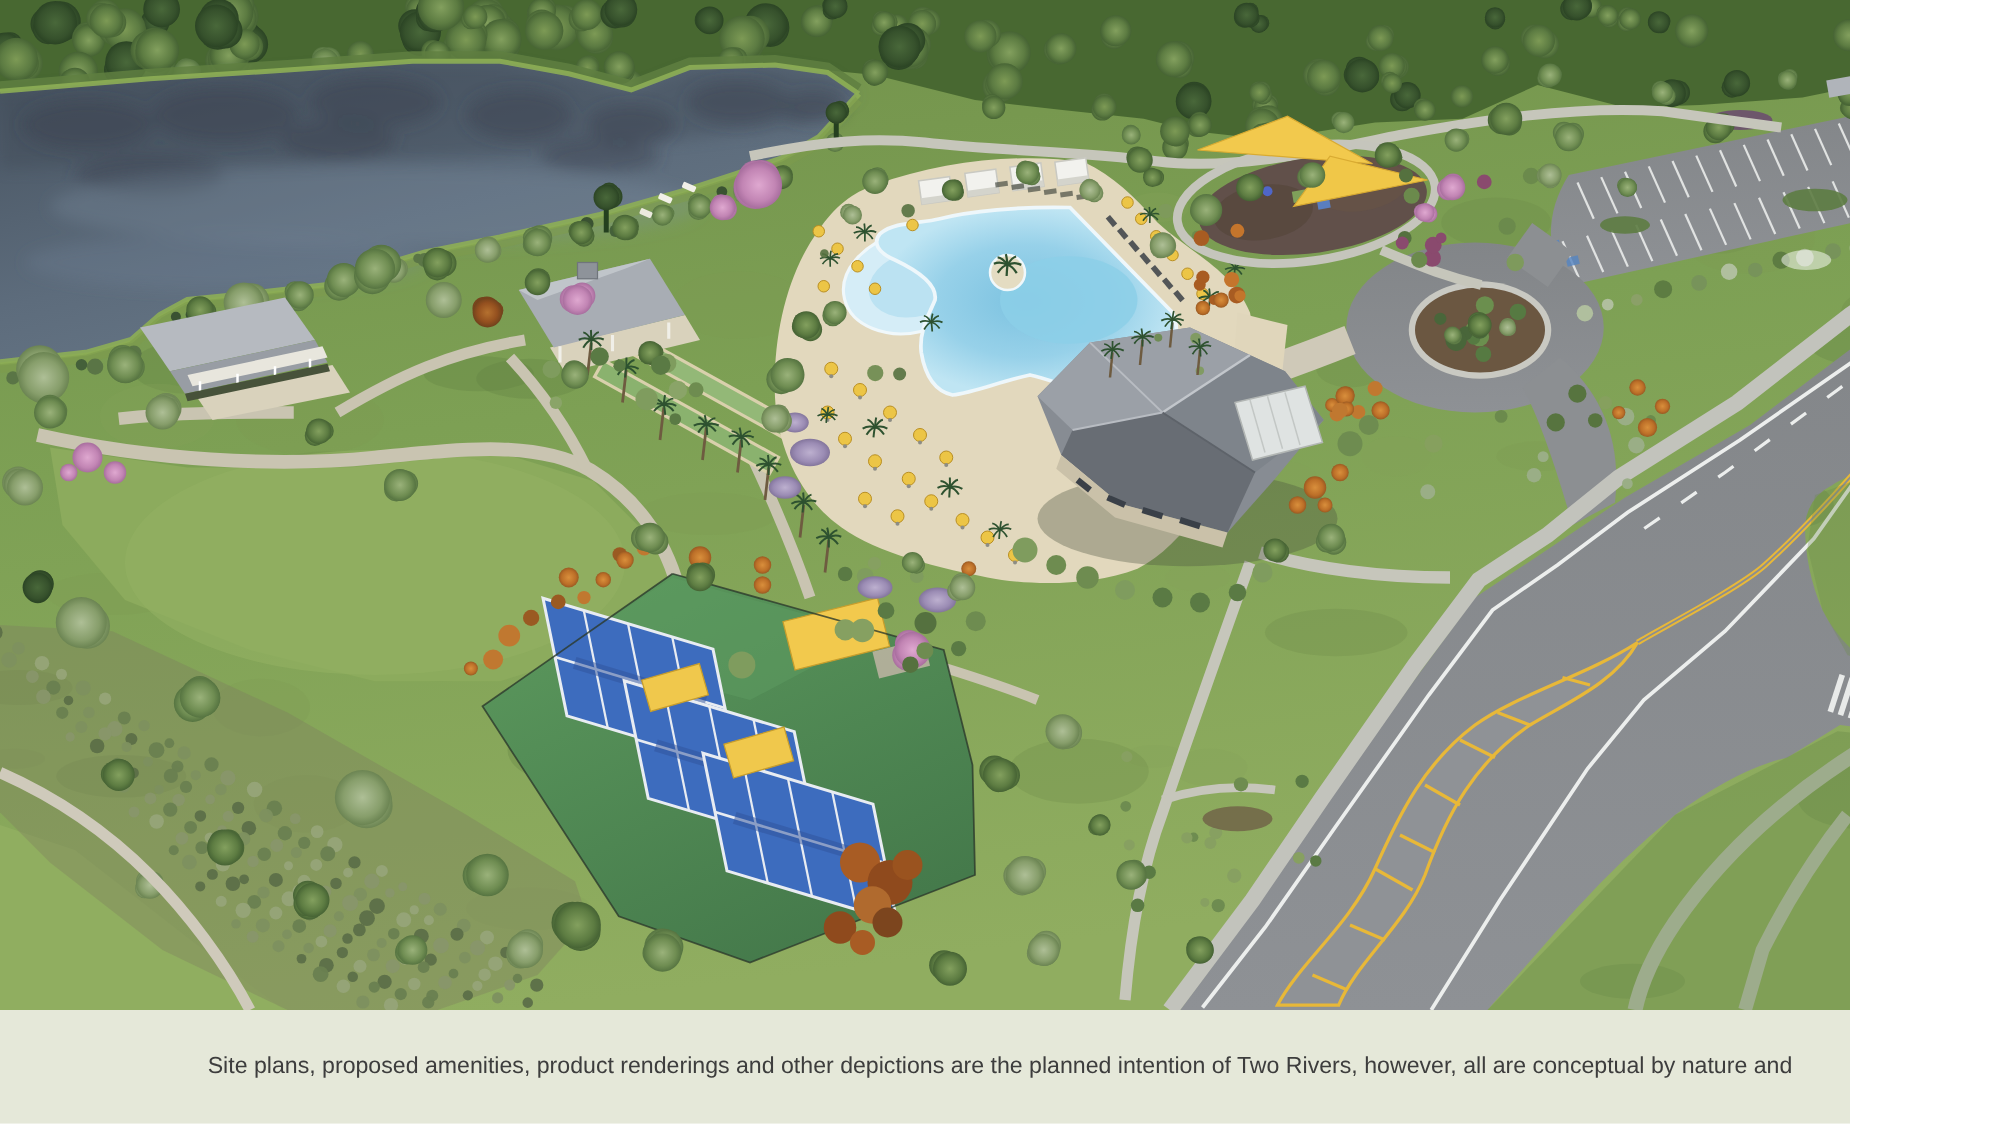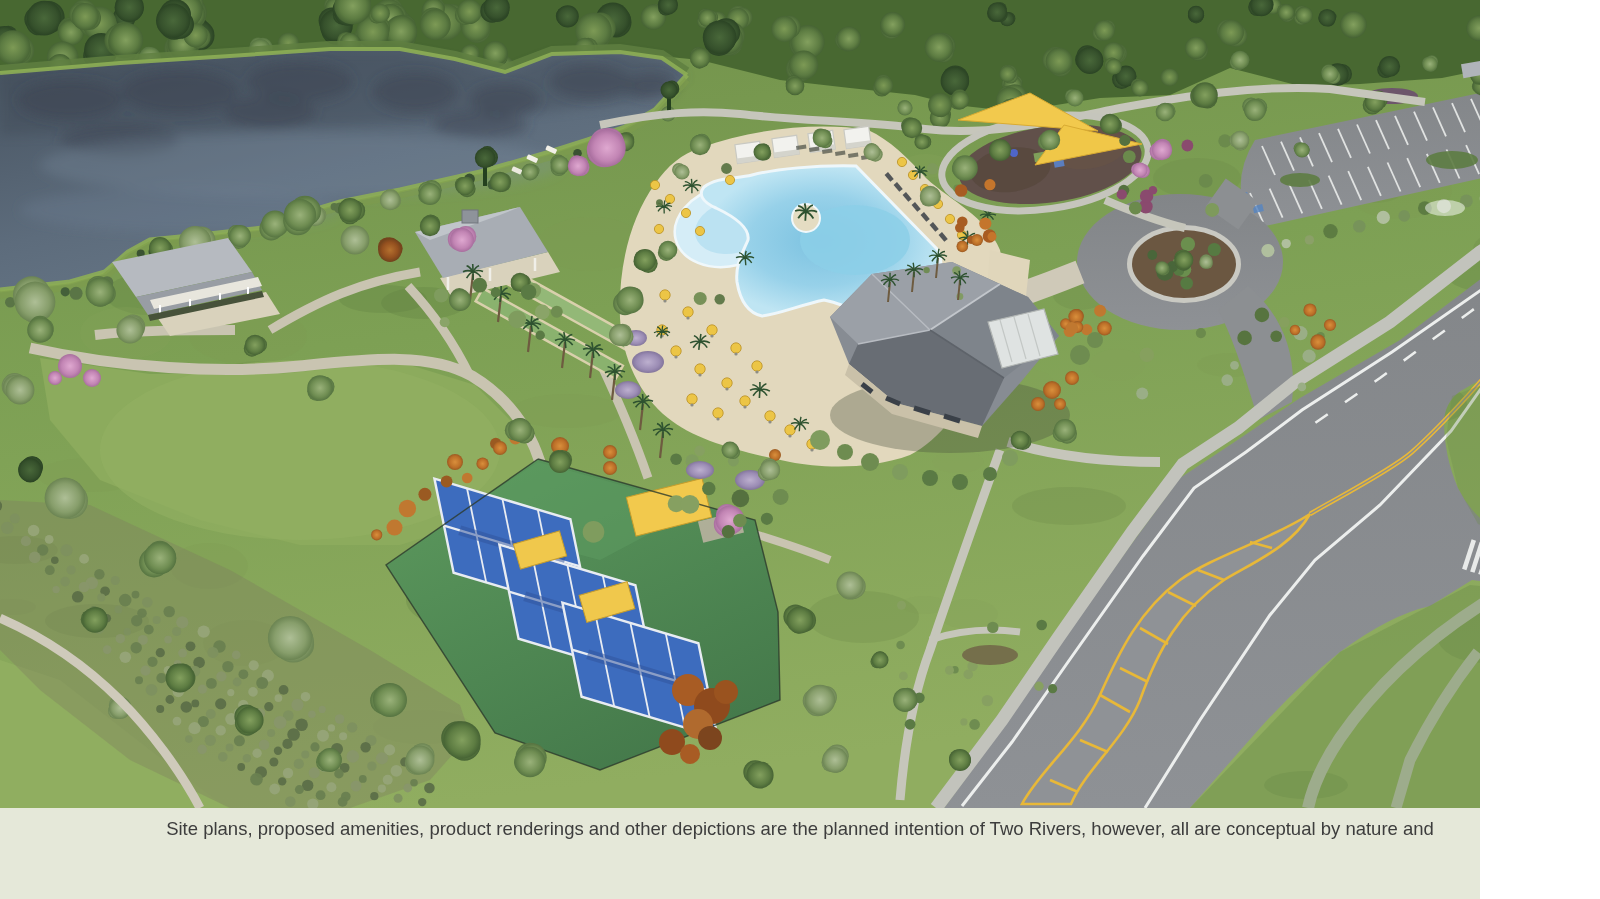--- a/index.html
+++ b/index.html
@@ -1,20 +1,20 @@
 <!DOCTYPE html>
 <html><head>
 <meta charset="utf-8">
 <style>
 html,body{margin:0;padding:0;background:#fff;}
 #wrap{position:relative;width:1480px;height:899px;overflow:hidden;font-family:"Liberation Sans",sans-serif;}
 #scene{position:absolute;top:0;left:0;}
 #footer{position:absolute;left:0;top:808px;width:1600px;height:91px;background:#e5e8d9;}
 #footer p{margin:0;text-align:center;color:#3d3d3d;font-size:18.5px;line-height:25.5px;}
-#footer p:first-child{padding-top:8px;}
+#footer p:first-child{padding-top:31px;}
 </style>
 </head>
 <body>
 <div id="wrap">
 
 <svg id="scene" width="1600" height="899" viewBox="0 0 1600 899">
 <defs>
 <radialGradient id="tgA">
           <stop offset="0%" stop-color="#7d9a55"></stop>
           <stop offset="70%" stop-color="#5c7b42"></stop>

